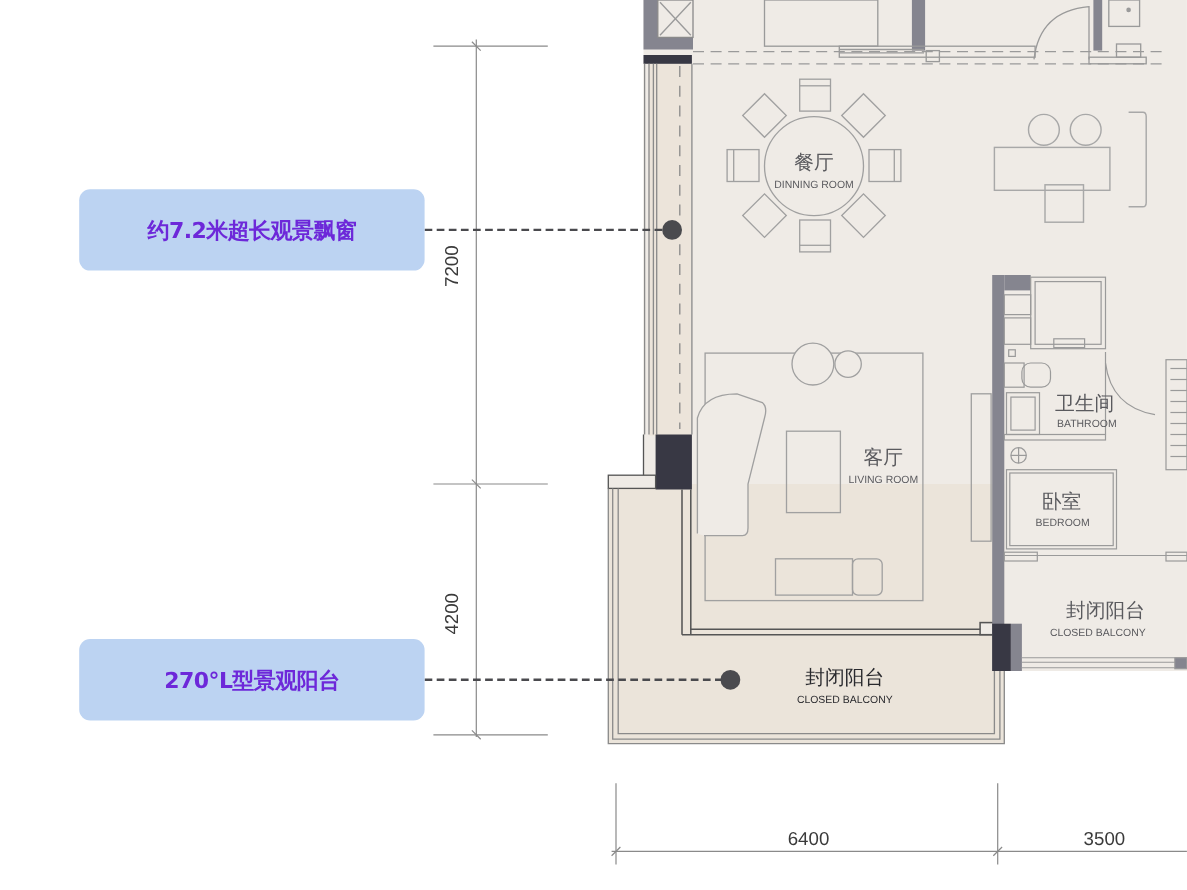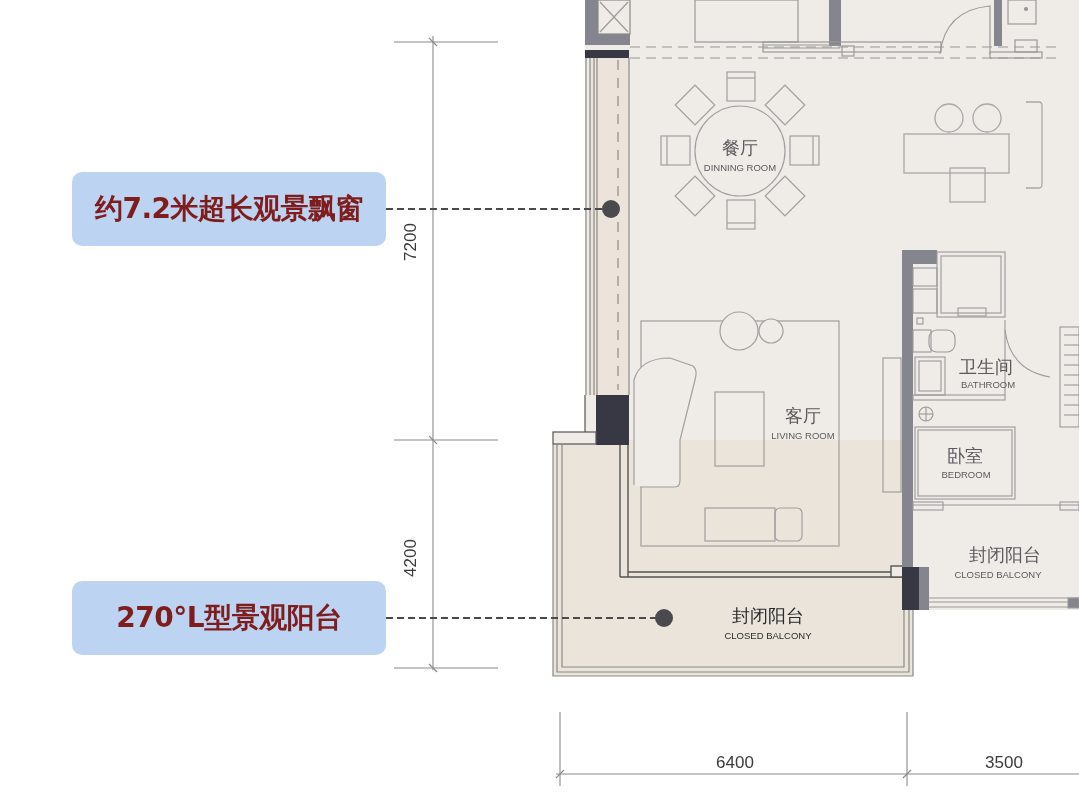--- a/index.html
+++ b/index.html
@@ -2,21 +2,21 @@
 <html><head>
 <meta charset="utf-8">
 <style>
   html, body { margin: 0; padding: 0; background: #ffffff; }
   body { width: 1079px; height: 809px; position: relative; overflow: hidden; font-family: "Liberation Sans", "DejaVu Sans", sans-serif; }
   #plan { position: absolute; left: 0; top: 0; width: 1079px; height: 809px; }
   .callout {
     position: absolute; left: 72px; width: 314px; height: 74px;
     background: #bcd3f2; border-radius: 10px;
     display: flex; align-items: center; justify-content: center;
-    color: #7f1d1d; font-weight: bold; font-size: 28px;
+    color: #6d28d9; font-weight: bold; font-size: 20px;
     font-family: "DejaVu Sans", "Liberation Sans", sans-serif;
     letter-spacing: -0.5px; white-space: nowrap;
   }
   .callout.c1 { top: 172px; }
   .callout.c2 { top: 581px; text-align: center; }
   .dim-text { font-family: "Liberation Sans", sans-serif; font-size: 17px; fill: #3a3a3a; }
   .room-cn { font-family: "DejaVu Sans", sans-serif; font-size: 18px; fill: #5a5a5e; }
   .room-en { font-family: "Liberation Sans", sans-serif; font-size: 9.5px; fill: #5a5a5e; }
   .bal-cn { font-family: "DejaVu Sans", sans-serif; font-size: 18px; fill: #2a2a2e; }
   .bal-en { font-family: "Liberation Sans", sans-serif; font-size: 9.5px; fill: #2a2a2e; }

